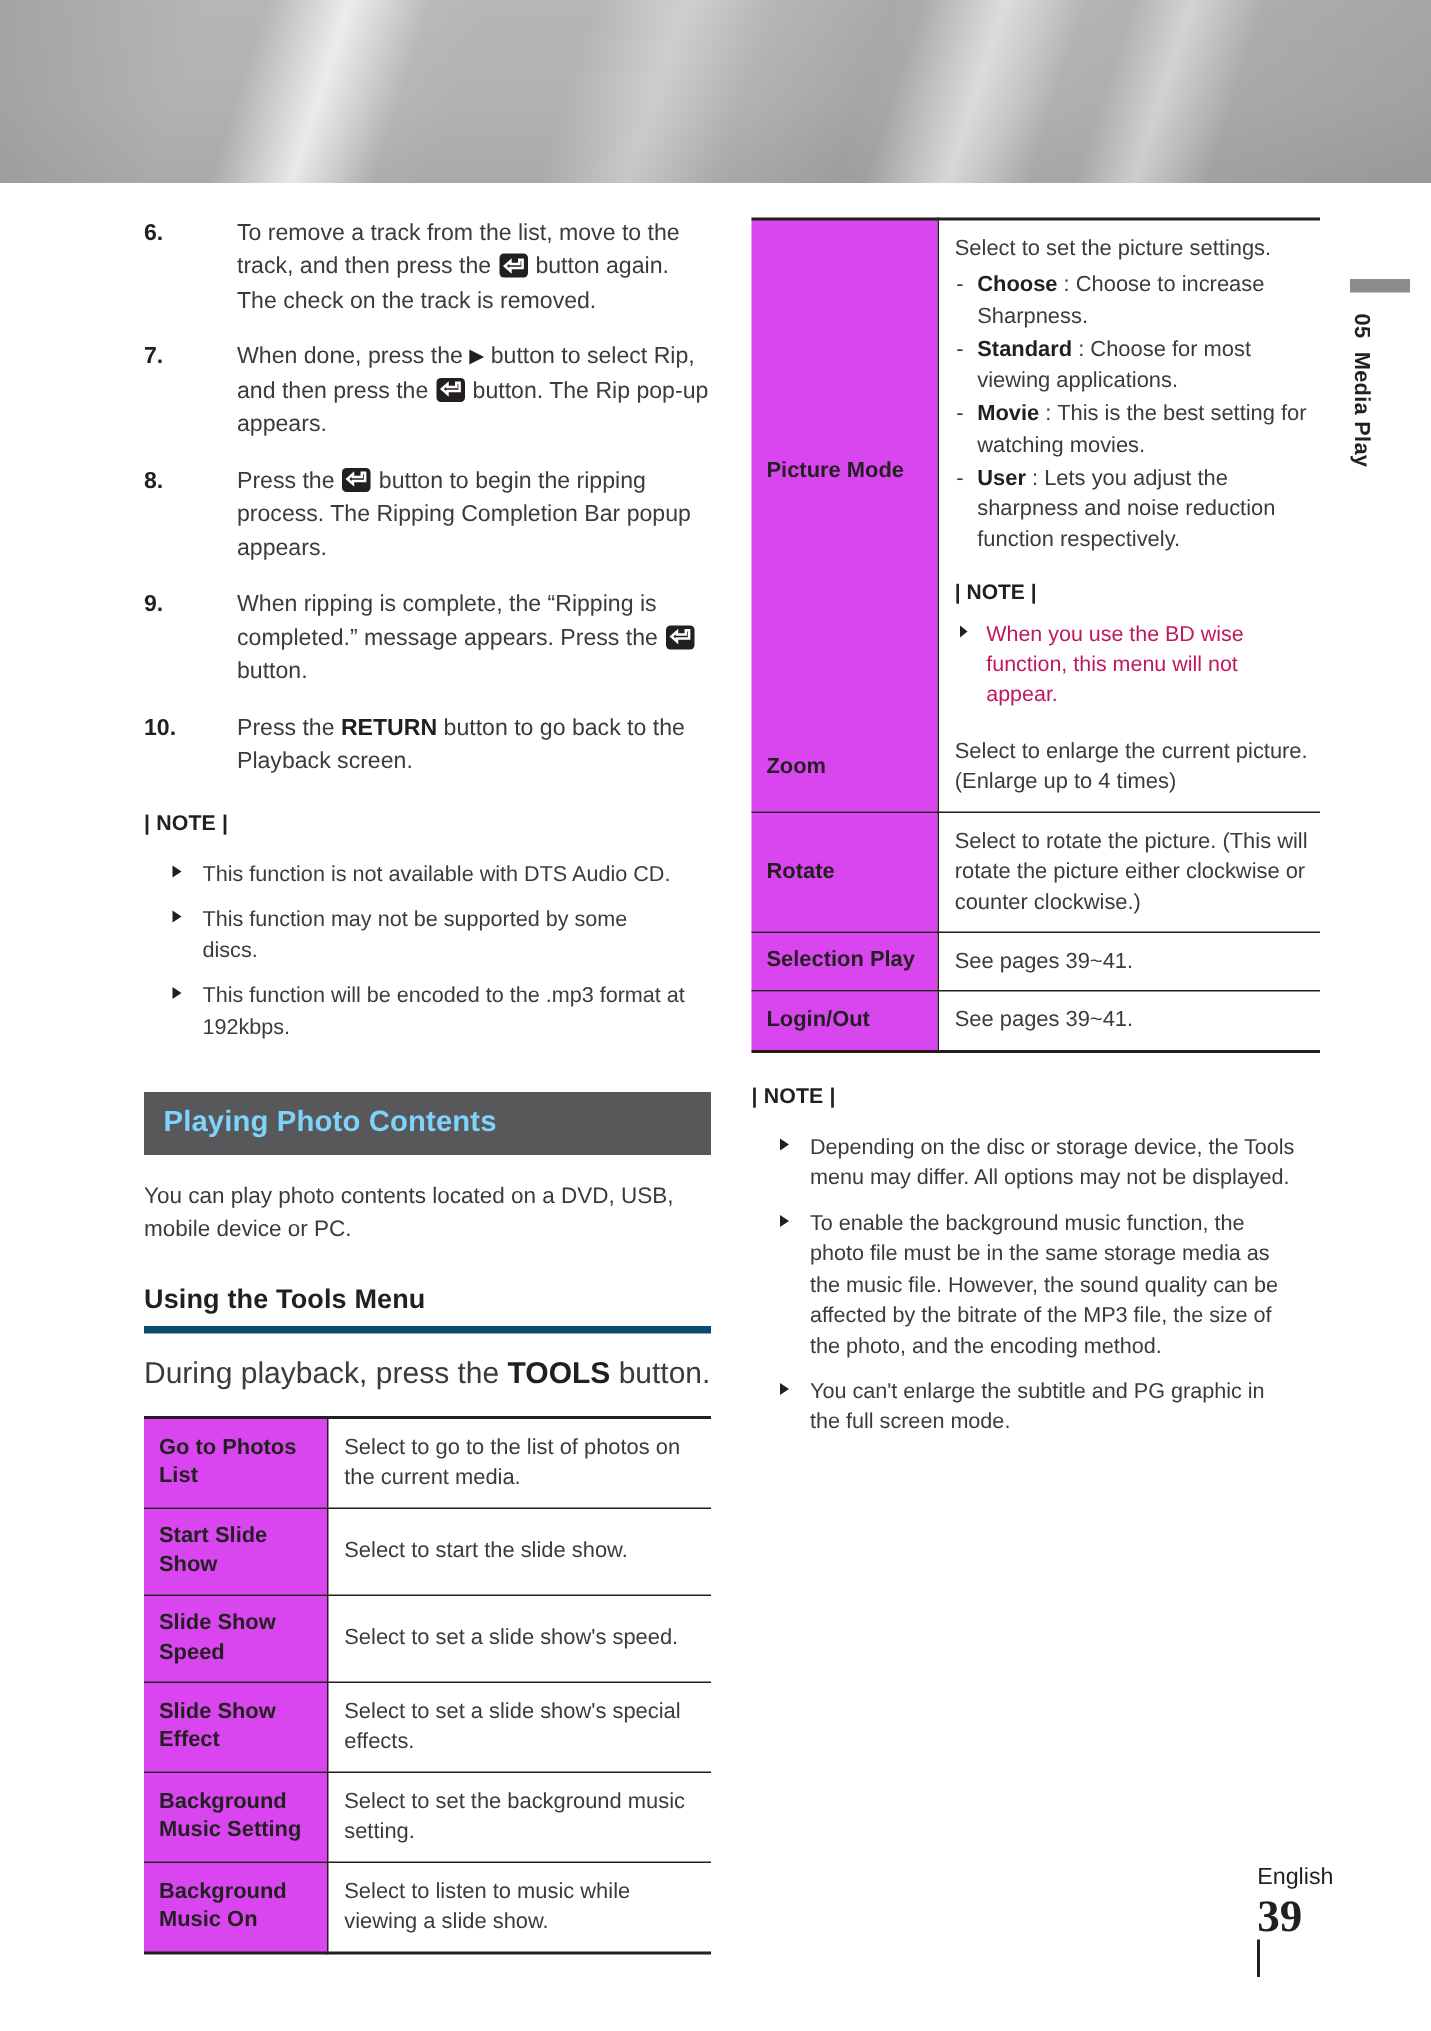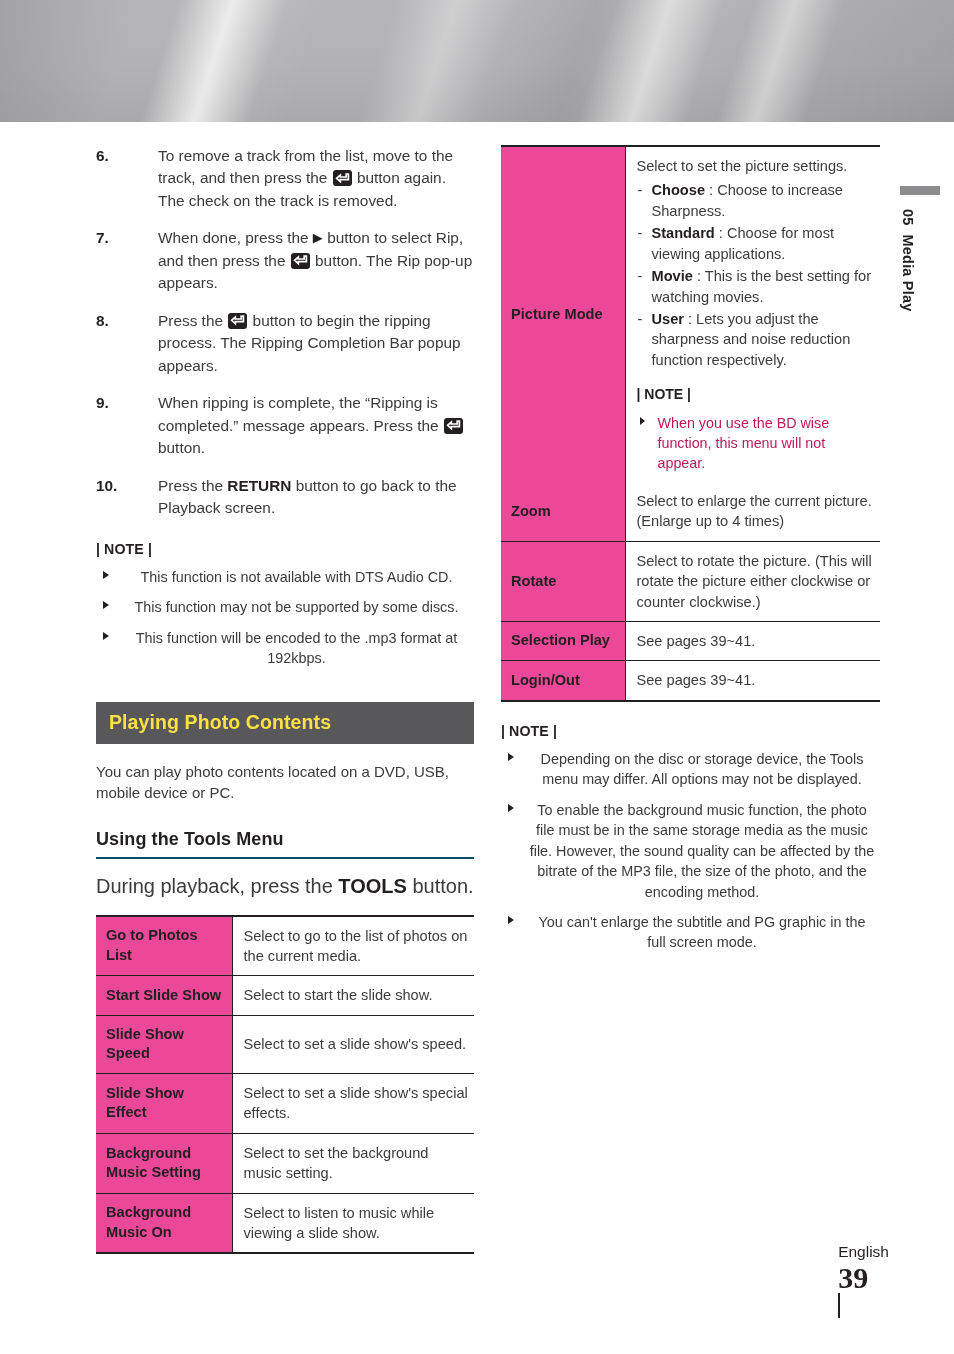--- a/index.html
+++ b/index.html
@@ -114,21 +114,21 @@
 
   
   .note-title {
     font-size: 14.2px;
     font-weight: bold;
     color: #231f20;
     letter-spacing: 0.1px;
     margin: 21px 0 10px 0;
     font-stretch: condensed;
   }
-  ul.note-list { list-style: none; margin: 4px; padding: 0; text-align: center; }
+  ul.note-list { list-style: none; margin: 16px; padding: 0; }
   ul.note-list > li {
     position: relative;
     padding-left: 23px;
     margin-bottom: 10px;
     font-size: 14.4px;
     line-height: 1.42;
     color: #3b3b3d;
   }
   ul.note-list > li:last-child { margin-bottom: 0; }
   ul.note-list > li .tri {
@@ -136,40 +136,40 @@
     left: 3px; top: 4px;
     width: 0; height: 0;
     border-left: 6px solid #231f20;
     border-top: 4.2px solid transparent;
     border-bottom: 4.2px solid transparent;
   }
 
   
   .section-banner {
     background: #58585a;
-    color: #fde047;
+    color: #7dd3fc;
     font-size: 19.5px;
     font-weight: bold;
     padding: 9px 0 10px 13px;
     margin: 33px 0 0 0;
     letter-spacing: 0.1px;
   }
   .section-intro {
     font-size: 15px;
     line-height: 1.46;
     color: #3b3b3d;
     margin: 17px 0 0 0;
   }
   .sub-heading {
     font-size: 18px;
     font-weight: bold;
     color: #231f20;
     margin: 25px 0 0 0;
     padding-bottom: 7px;
-    border-bottom: 2px solid #0c4a6e;
+    border-bottom: 5px solid #0c4a6e;
     letter-spacing: 0.1px;
   }
   .sub-intro {
     font-size: 20px;
     line-height: 1.46;
     color: #3b3b3d;
     margin: 13px 0 13px 0;
   }
 
   
@@ -179,38 +179,38 @@
     border-top: 2.6px solid #231f20;
     border-bottom: 2.6px solid #231f20;
   }
   table.spec td {
     border-bottom: 1.3px solid #231f20;
     vertical-align: middle;
     padding: 9px 0;
   }
   table.spec tr:last-child td { border-bottom: none; }
   table.spec td.k {
-    background: #ec4899;
+    background: #d946ef;
     font-weight: bold;
     font-size: 14.6px;
     line-height: 1.34;
     color: #231f20;
     padding-left: 10px;
     padding-right: 6px;
     border-right: 1.3px solid #231f20;
   }
   table.spec td.v {
     font-size: 14.6px;
     line-height: 1.4;
     color: #3b3b3d;
     padding-left: 11px;
     padding-right: 6px;
   }
   
-  .col-left table.spec td.k { width: 136px; margin-left: 20px; }
+  .col-left table.spec td.k { width: 122px; margin-left: 20px; }
   
   .col-right table.spec td.k { width: 124px; }
 
   
   ul.dash-list { list-style: none; margin: 4px 0 0 0; padding: 0; }
   ul.dash-list > li {
     position: relative;
     padding-left: 15px;
     margin-bottom: 2px;
     line-height: 1.4;

